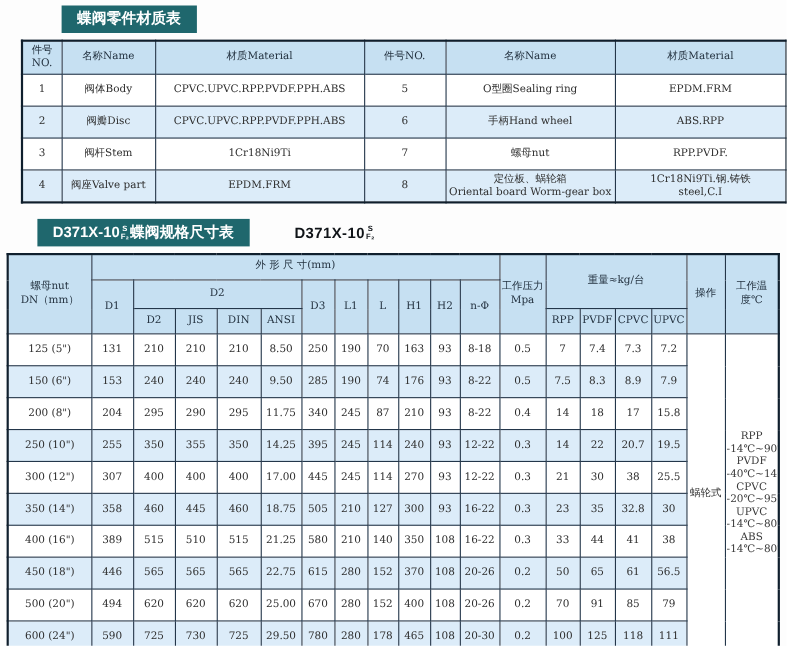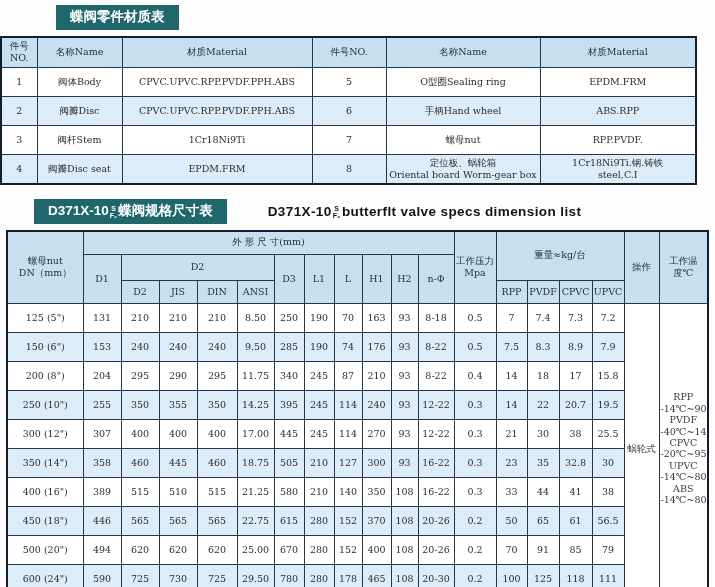--- a/index.html
+++ b/index.html
@@ -26,21 +26,21 @@
     font-weight:bold;font-size:13.5px;color:#101418;
     letter-spacing:0.4px;white-space:nowrap;
     display:inline-flex;align-items:center;
   }
   .stack{
     display:inline-flex;flex-direction:column;align-items:center;
     line-height:1;font-size:7px;margin:0 1px;transform:translateY(1px);
     font-weight:bold;
   }
   table{border-collapse:collapse;table-layout:fixed;background:#ffffff;}
-  #table1{margin:6px 0 0 0;width:695px;border:2px solid #0f1f2d;}
+  #table1{margin:6px 0 0 19px;width:695px;border:2px solid #0f1f2d;}
   #table2{margin:6px 0 0 6px;width:701px;border:2px solid #0f1f2d;}
   th,td{
     border:1px solid #23364a;text-align:center;vertical-align:middle;
     white-space:pre-line;color:#2e2e2e;overflow:hidden;
   }
   th{
     background:#c6e0f2;font-weight:normal;font-size:9.5px;
     color:#1f2d3b;padding:2px 1px;line-height:1.35;
   }
   #table1 thead th{height:25px;}
@@ -101,21 +101,21 @@
       <tr>
         <td>3</td>
         <td>阀杆Stem</td>
         <td>1Cr18Ni9Ti</td>
         <td>7</td>
         <td>螺母nut</td>
         <td>RPP.PVDF.</td>
       </tr>
       <tr>
         <td>4</td>
-        <td>阀瓣Disc seat</td>
+        <td>阀座Valve part</td>
         <td>EPDM.FRM</td>
         <td>8</td>
         <td>定位板、蜗轮箱
 Oriental board Worm-gear box</td>
         <td>1Cr18Ni9Ti.钢.铸铁
 steel,C.I</td>
       </tr>
     </tbody>
 </table>
 
@@ -127,21 +127,20 @@
         <span>F₂</span>
       </span>
       <span>蝶阀规格尺寸表</span>
   </div>
   <div class="title-en">
     <span>D371X-10</span>
       <span class="stack" style="color:#101418">
         <span>S</span>
         <span>F₂</span>
       </span>
-      <span>butterflt valve specs dimension list</span>
   </div>
 </div>
 
 <table id="table2">
   <colgroup>
     <col style="width:76px">
       <col style="width:38px">
       <col style="width:38px">
       <col style="width:38px">
     <col style="width:40px">

